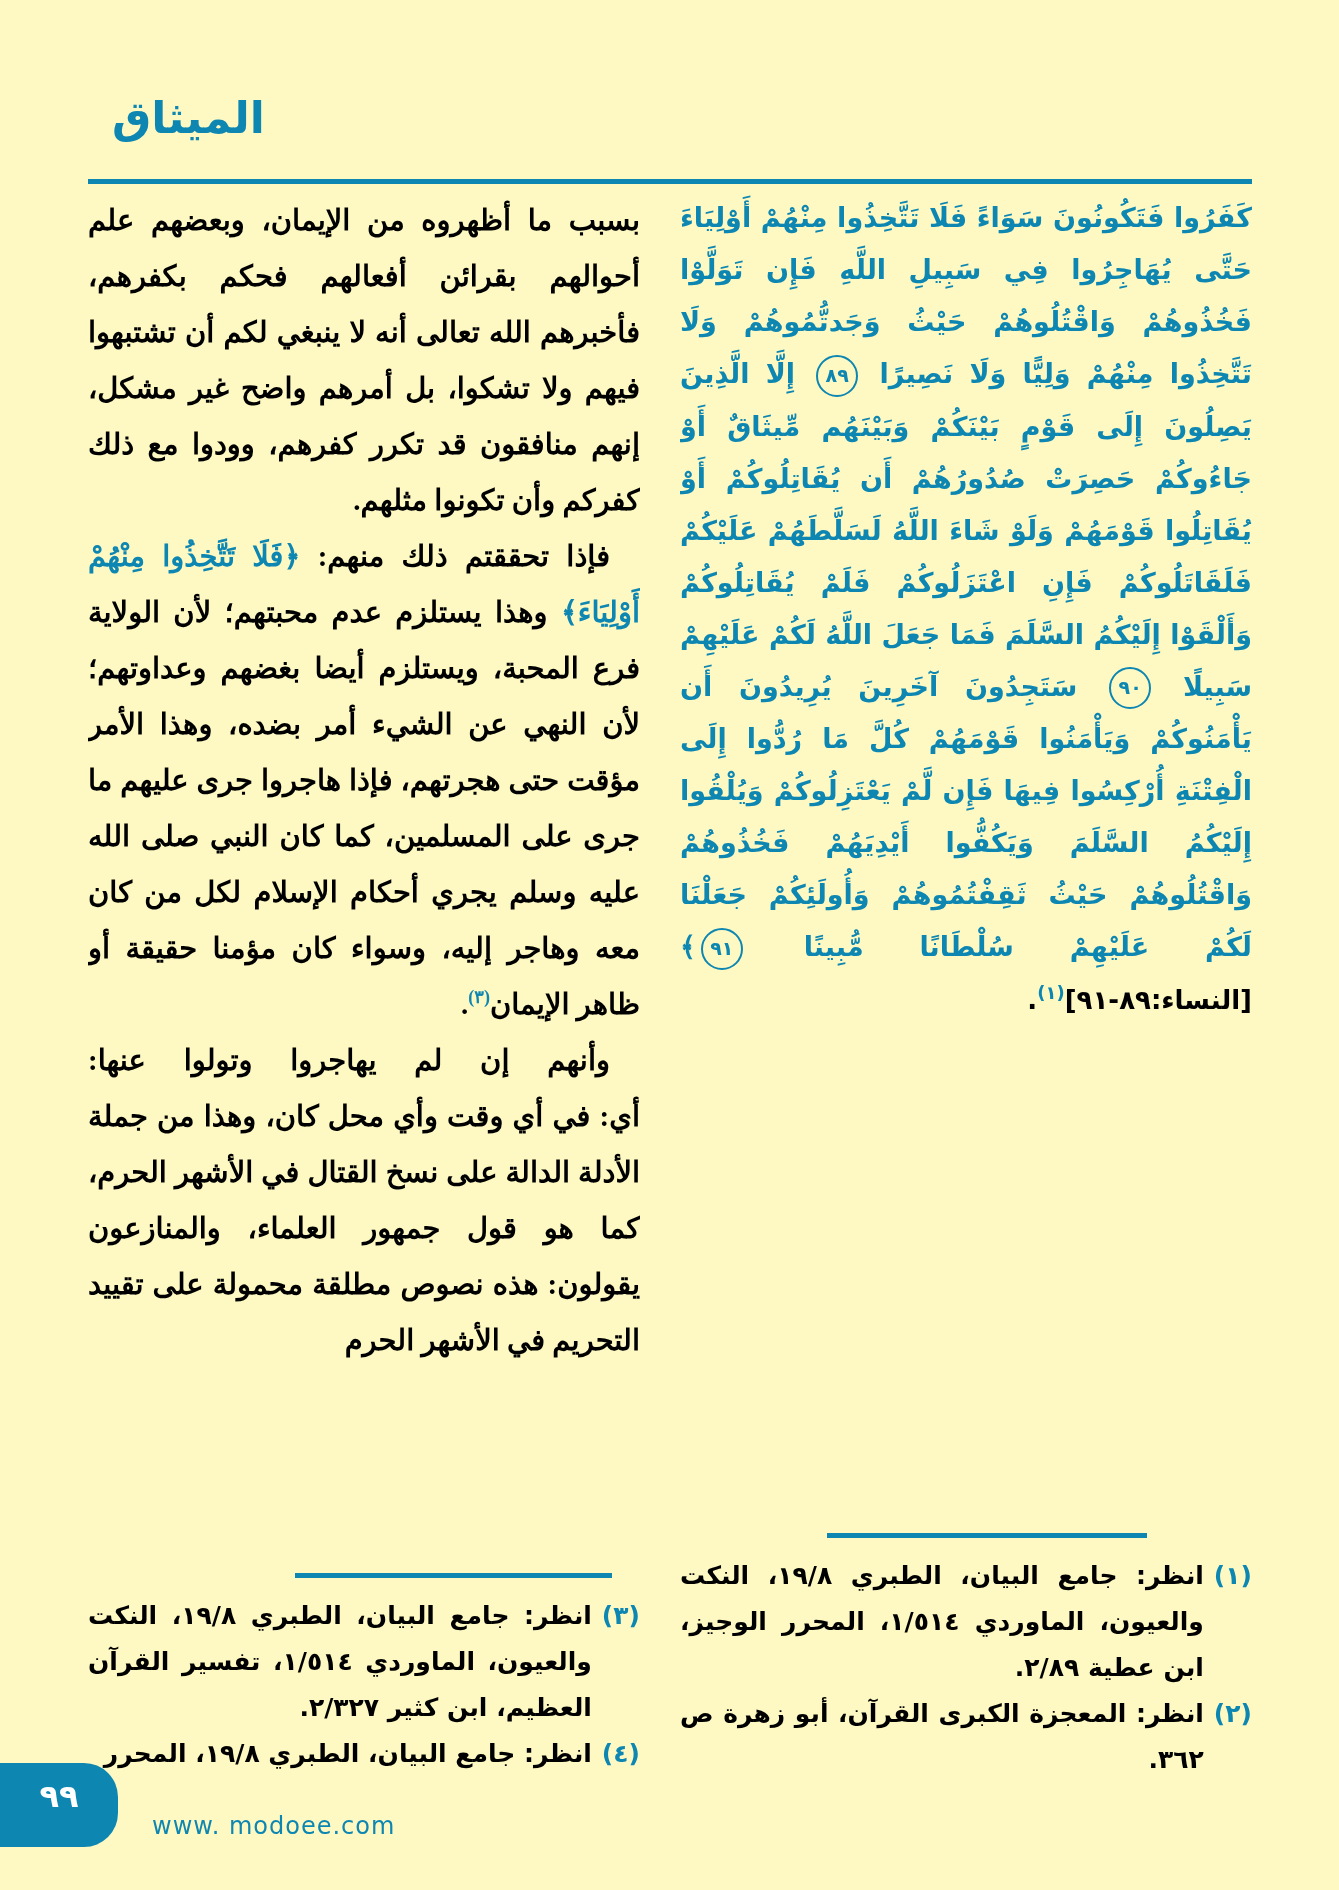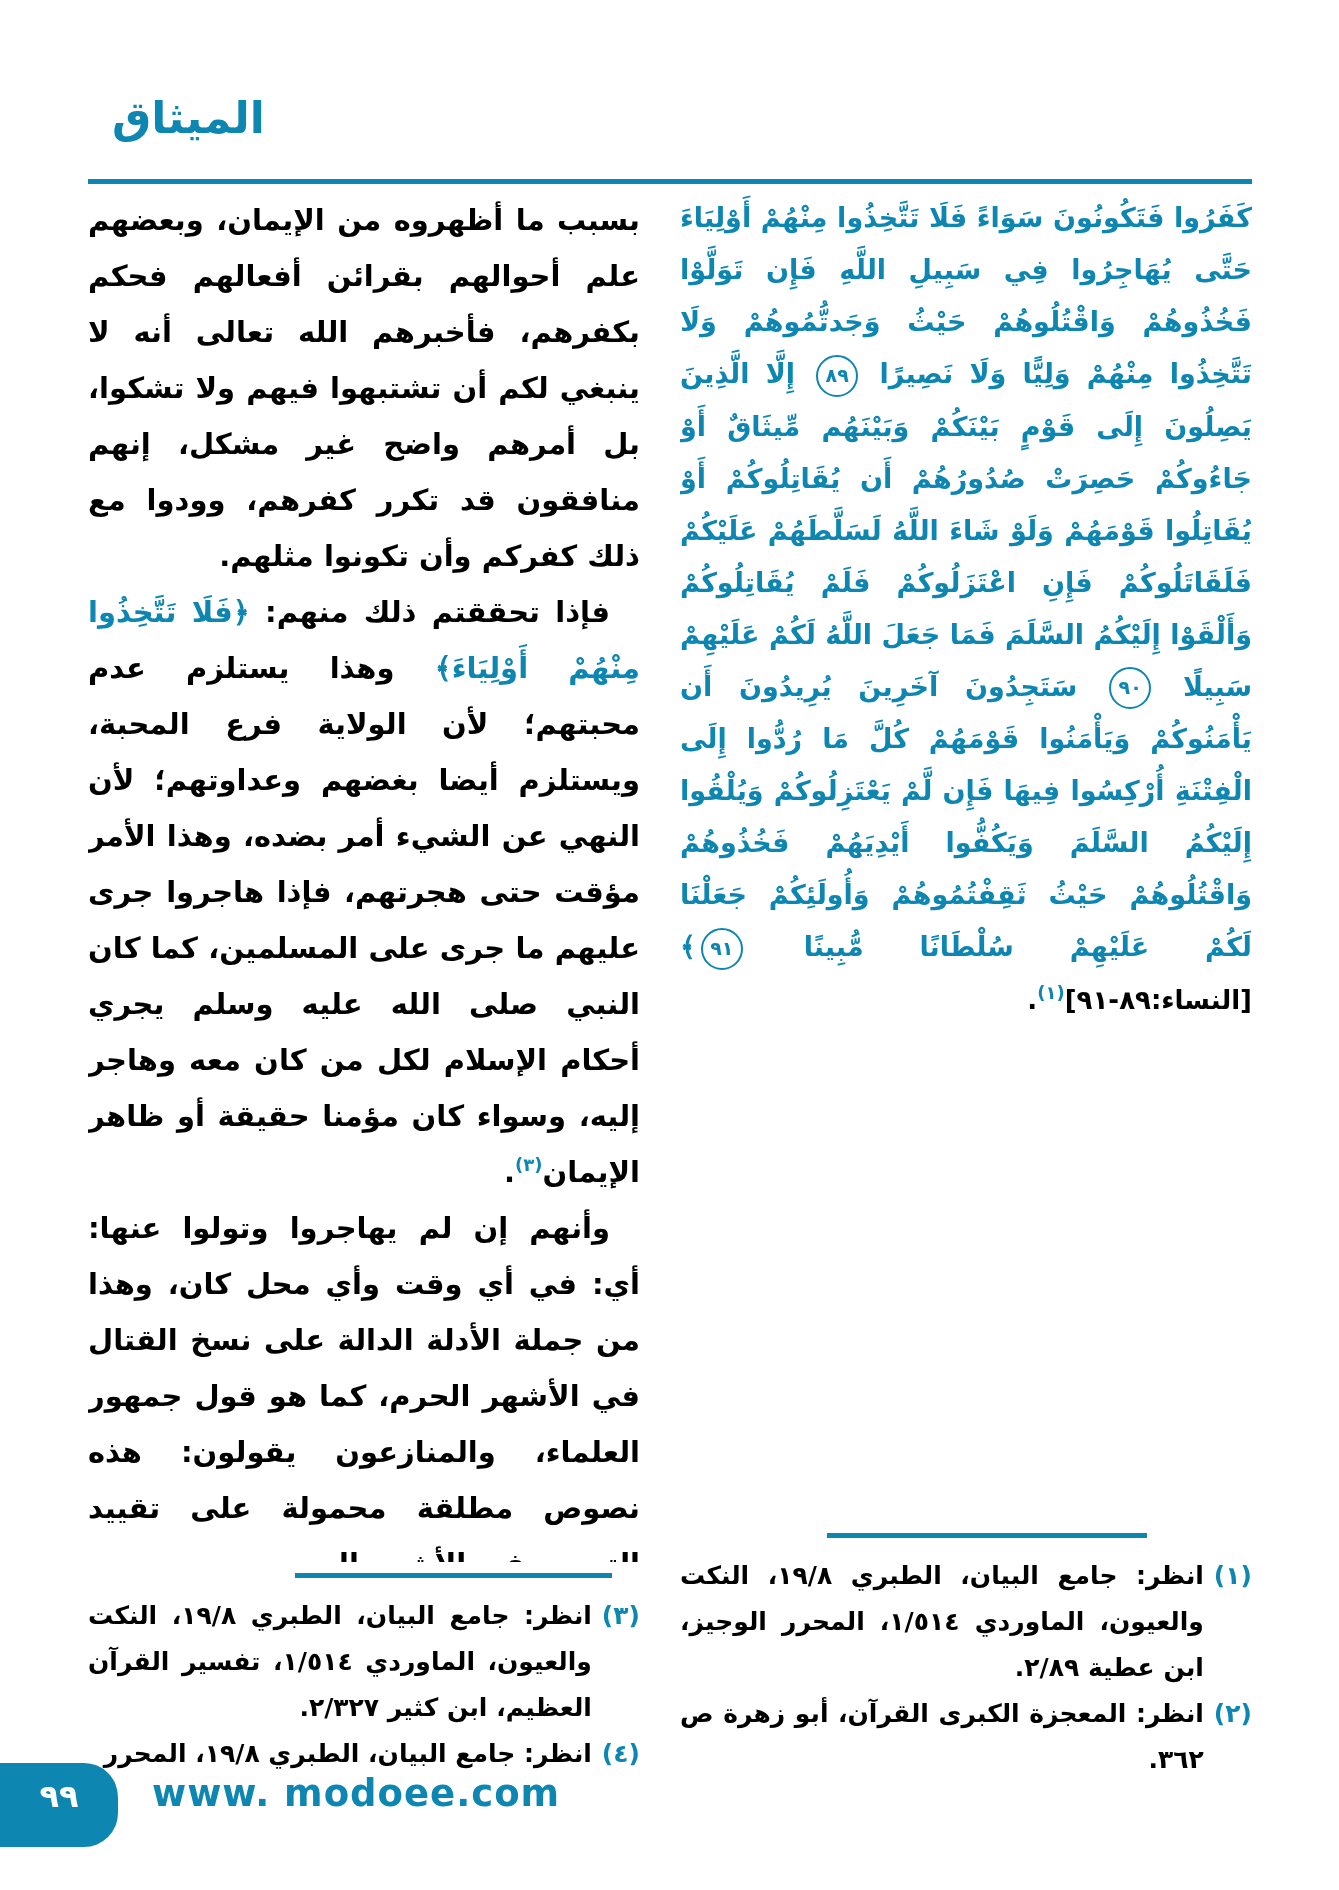--- a/index.html
+++ b/index.html
@@ -1,19 +1,19 @@
 <!DOCTYPE html>
 <html lang="ar" dir="rtl" style="--accent: #0e86b2;"><head>
 <meta charset="utf-8">
 <style>
   :root { --accent:#0e86b2; }
   * { margin:0; padding:0; box-sizing:border-box; }
   html,body { background:#e8e8e8; }
   .page {
-    position:relative; width:1339px; height:1890px; background:#ffffff;
+    position:relative; width:1339px; height:1890px; background:#fef9c3;
     font-family:"DejaVu Sans", sans-serif; direction:rtl; overflow:hidden;
     margin:0 auto;
   }
   .header-title {
     position:absolute; top:92px; left:112px;
     color:var(--accent); font-size:44px; font-weight:bold; direction:rtl;
   }
   .header-rule {
     position:absolute; top:179px; left:88px; width:1164px; height:5px;
     background:var(--accent);
@@ -37,21 +37,21 @@
   }
   .ref { color:#000; font-size:26px; font-weight:bold; }
   .fn-mark {
     color:var(--accent); font-size:18px; vertical-align:super;
     font-weight:bold; line-height:0;
   }
   .black-dot { color:#000; font-weight:bold; }
 
   .body-para {
     color:#000; font-size:28px; font-weight:bold; line-height:54px;
-    text-align:justify; text-indent:30px; direction:rtl;
+    text-align:justify; text-indent:30px; direction:rtl;font-family:Liberation Serif, serif;
   }
   .col-left .body-para { font-size:29px; line-height:56px; }
   .no-indent { text-indent:0; }
   .quran-inline { color:var(--accent); }
   .line-justify { display:block; text-align:justify; text-align-last:justify; }
   .quran-line {
     display:block; color:var(--accent); text-align:justify;
     text-align-last:justify; text-indent:0;
   }
   .mt { margin-top:14px; }
@@ -70,22 +70,22 @@
   .fn-num { flex:0 0 auto; color:var(--accent); }
   .fn-text { flex:1 1 auto; text-align:justify; }
 
   .page-badge {
     position:absolute; left:0; top:1763px; width:118px; height:84px;
     background:var(--accent); border-radius:0 34px 34px 0;
     color:#ffffff; font-size:32px; font-weight:bold;
     text-align:center; line-height:66px;
   }
   .site-url {
-    position:absolute; left:152px; top:1772px; color:var(--accent);
-    font-size:37px; font-weight:bold; direction:ltr; letter-spacing:1px;
+    position:absolute; left:152px; top:1812px; color:var(--accent);
+    font-size:24px; font-weight:normal; direction:ltr; letter-spacing:1px;
     text-decoration:none;
   }
 </style>
 </head>
 <body>
 
 <div class="page">
 
   <div class="header-title">الميثاق</div>
   <div class="header-rule"></div>

